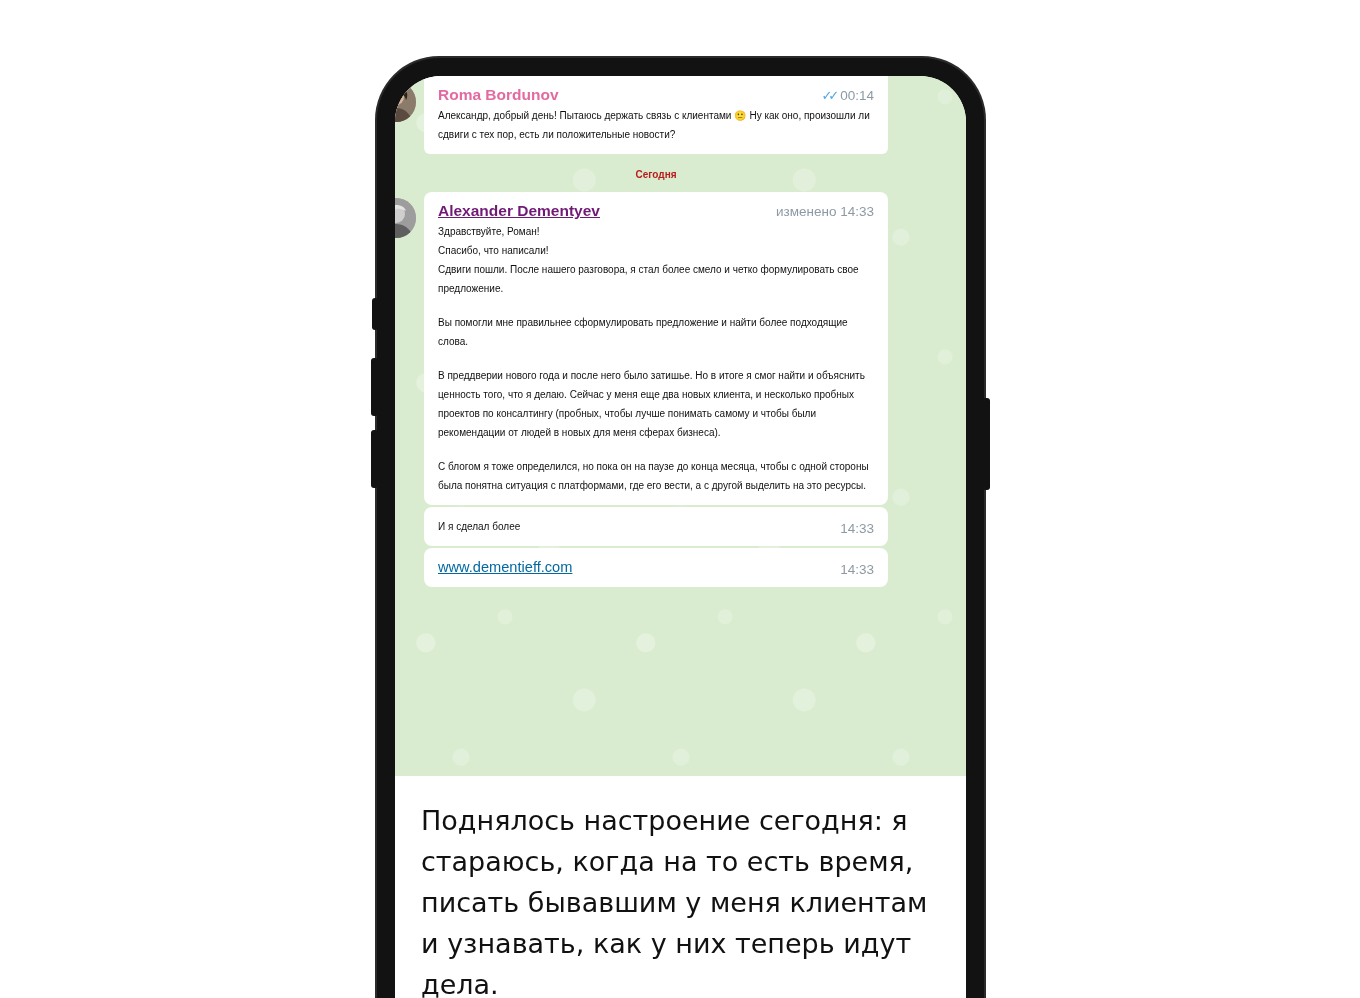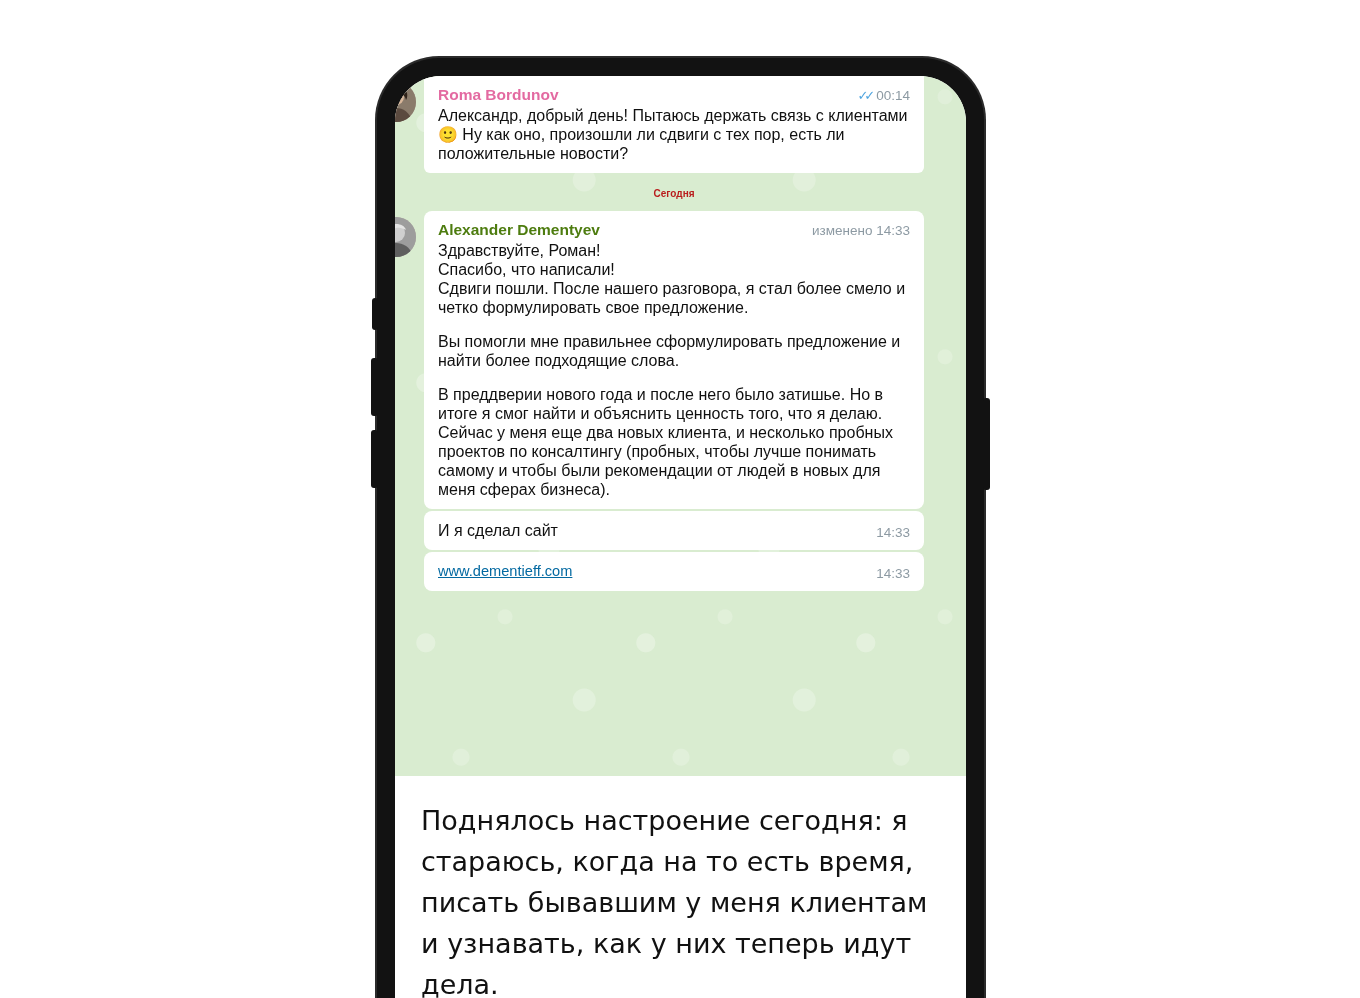--- a/index.html
+++ b/index.html
@@ -75,21 +75,21 @@
       radial-gradient(circle at 70% 82%, rgba(255,255,255,.3) 0 10px, transparent 11px),
       radial-gradient(circle at 50% 8%, rgba(255,255,255,.25) 0 7px, transparent 8px);
     background-size: 220px 260px;
     opacity: .8;
   }
 
   .bubble-col {
     position: absolute;
     left: 29px;
     top: 0;
-    width: 500px;
+    width: 464px;
   }
 
   .msg {
     position: relative;
     background: #ffffff;
     padding: 10px 14px 10px 14px;
     margin-bottom: 2px;
   }
   .msg.first { border-radius: 0 0 6px 6px; }
   .msg.rounded { border-radius: 8px; }
@@ -110,36 +110,36 @@
     display: flex;
     align-items: baseline;
     justify-content: space-between;
   }
 
   .sender {
     font-size: 15.5px;
     font-weight: bold;
   }
   .sender.pink { color: #e36aa1; }
-  .sender.teal { color: #4d7c0f; }
+  .sender.teal { color: #701a75; text-decoration: underline; }
 
   .meta {
     display: flex;
     align-items: center;
     gap: 5px;
     font-size: 13.5px;
     color: #8d9aa3;
     white-space: nowrap;
   }
 
   .checks { color: #4ea4df; font-size: 13px; letter-spacing: -4px; }
 
   .msg-text {
     margin-top: 2px;
-    font-size: 16px;
+    font-size: 10px;
     line-height: 19px;
     color: #101010;
     white-space: pre-wrap;
   }
 
   .msg-para { margin-top: 15px; }
 
   .day-divider {
     text-align: center;
     font-size: 10px;
@@ -228,25 +228,26 @@
             </div>
             <div class="msg-head">
               <span class="sender teal">Alexander Dementyev</span>
               <span class="meta">изменено 14:33</span>
             </div>
             <div class="msg-text">Здравствуйте, Роман!
 Спасибо, что написали!
 Сдвиги пошли. После нашего разговора, я стал более смело и четко формулировать свое предложение.</div>
             <div class="msg-text msg-para">Вы помогли мне правильнее сформулировать предложение и найти более подходящие слова.</div>
             <div class="msg-text msg-para">В преддверии нового года и после него было затишье. Но в итоге я смог найти и объяснить ценность того, что я делаю. Сейчас у меня еще два новых клиента, и несколько пробных проектов по консалтингу (пробных, чтобы лучше понимать самому и чтобы были рекомендации от людей в новых для меня сферах бизнеса).</div>
+            <div class="msg-text msg-para">С блогом я тоже определился, но пока он на паузе до конца месяца, чтобы с одной стороны была понятна ситуация с платформами, где его вести, а с другой выделить на это ресурсы.</div>
           </div>
 
           <div class="msg rounded">
             <div class="short-row">
-              <div class="msg-text">И я сделал сайт</div>
+              <div class="msg-text">И я сделал более</div>
               <div class="meta">14:33</div>
             </div>
           </div>
 
           <div class="msg rounded">
             <div class="short-row">
               <a class="link" href="#">www.dementieff.com</a>
               <div class="meta">14:33</div>
             </div>
           </div>

